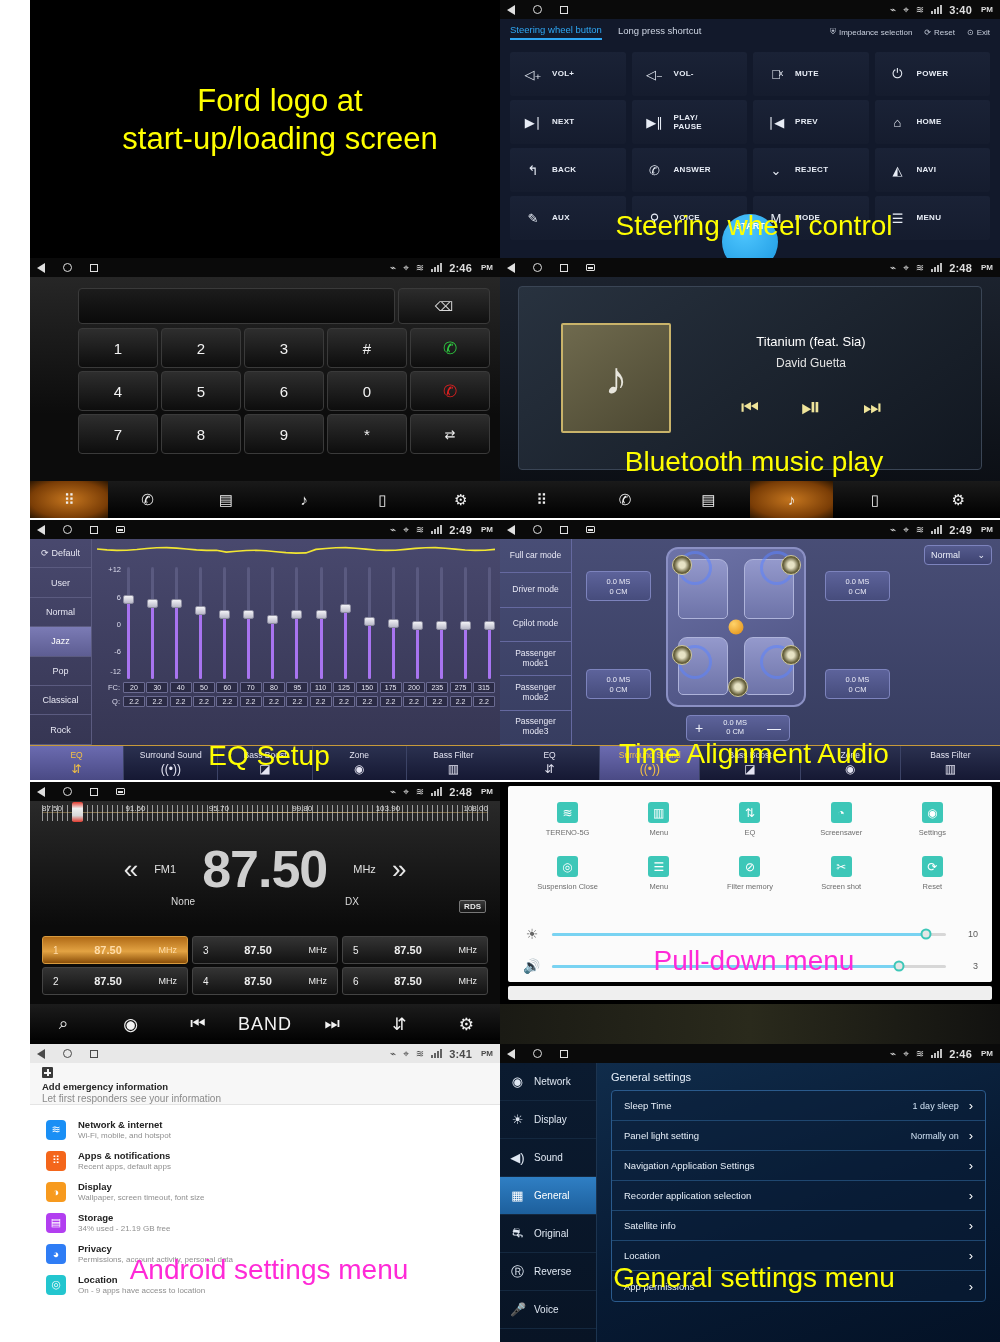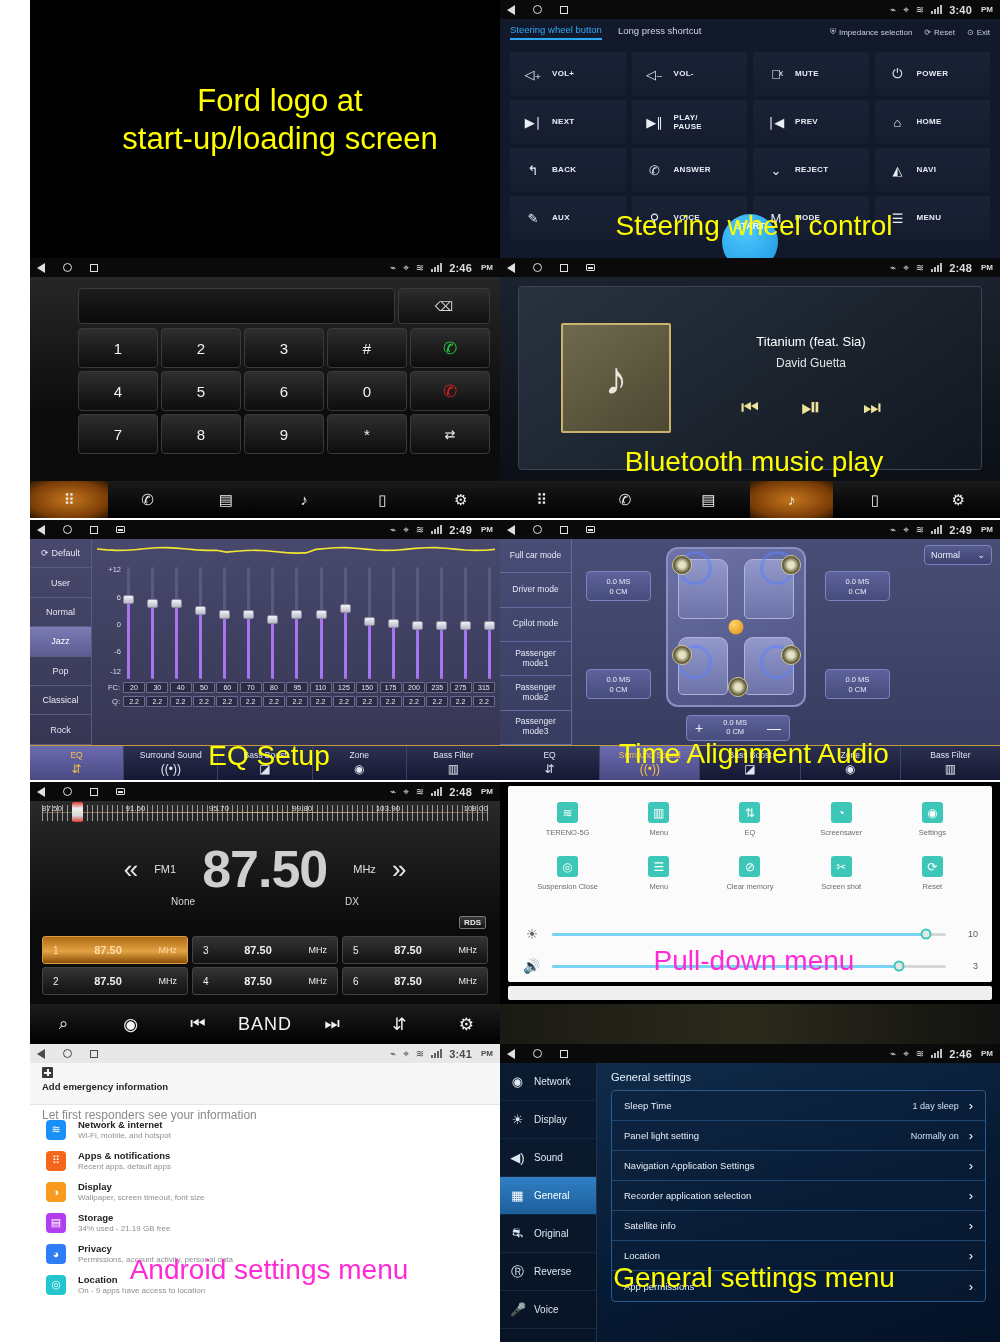--- a/index.html
+++ b/index.html
@@ -234,21 +234,21 @@
     border-radius:2px; }
   #p7 .scalelabels { position:absolute; left:12px; right:12px; top:22px;
     display:flex; justify-content:space-between; color:#d8d8d8; font-size:8px; }
   #p7 .freqmain { position:absolute; left:0; top:52px; width:100%; height:70px;
     display:flex; align-items:center; justify-content:center; }
   #p7 .arrow { color:#e8e8e8; font-size:26px; }
   #p7 .bigfreq { font-size:52px; color:#cfcfcf; font-weight:bold; letter-spacing:-1px; margin:0 10px; }
   #p7 .bandlab { color:#e0e0e0; font-size:11px; margin:0 16px; }
   #p7 .sublabels { position:absolute; left:0; top:114px; width:100%;
     display:flex; justify-content:center; gap:150px; color:#dcdcdc; font-size:10px; }
-  #p7 .rds { position:absolute; right:14px; top:134px; font-size:8px; color:#e8e8e8;
+  #p7 .rds { position:absolute; right:14px; top:118px; font-size:8px; color:#e8e8e8;
     border:1px solid #777; border-radius:2px; padding:1px 4px; font-weight:bold;
     background:linear-gradient(180deg,#3a3a3a,#161616); }
   #p7 .presets { position:absolute; left:12px; right:12px; top:154px;
     display:grid; grid-template-columns:repeat(3,1fr); grid-template-rows:repeat(2,28px); gap:3px 4px; }
   #p7 .pst { border-radius:3px; border:1px solid #444;
     background:linear-gradient(180deg,#343434,#121212);
     display:flex; align-items:center; color:#efefef; font-size:11px; padding:0 10px; }
   #p7 .pst.on { background:linear-gradient(180deg,#b06a16,#e3a343 55%,#8a4e08);
                 color:#ffdca8; border-color:#d79a3e; }
   #p7 .pst .pn { width:20px; font-size:10px; }
@@ -288,21 +288,21 @@
 
   
   #p9 { left:30px; top:1044px; width:470px; height:298px; background:#fff; }
   #p9 .emerg { position:absolute; left:0; top:19px; width:100%; height:42px;
                background:#f7f7f7; border-bottom:1px solid #e4e4e4; padding:4px 12px; }
   #p9 .eic { width:11px; height:11px; background:#3a3a3a; border-radius:1px; margin-bottom:3px;
              position:relative; }
   #p9 .eic::before{content:"";position:absolute;left:4.5px;top:2px;width:2px;height:7px;background:#f7f7f7;}
   #p9 .eic::after{content:"";position:absolute;left:2px;top:4.5px;width:7px;height:2px;background:#f7f7f7;}
   #p9 .etitle { font-size:9.5px; font-weight:bold; color:#262626; }
-  #p9 .esub { font-size:12px; color:#8a8a8a; margin-top:16px; }
+  #p9 .esub { font-size:10px; color:#8a8a8a; margin-top:1px; }
   #p9 .list { position:absolute; left:0; top:70px; width:100%; }
   #p9 .row { display:flex; align-items:center; gap:12px; padding:5px 12px 5px 16px; height:31px; }
   #p9 .rico { width:20px; height:20px; border-radius:4px; flex:0 0 20px;
               display:flex; align-items:center; justify-content:center; color:#fff; font-size:11px; }
   #p9 .rtitle { font-size:9.5px; font-weight:bold; color:#222; }
   #p9 .rsub { font-size:8px; color:#8f8f8f; margin-top:1px; }
 
   
   #p10 { left:500px; top:1044px; width:500px; height:298px;
          background:linear-gradient(160deg,#123050,#071a33 60%,#041226); }
@@ -1019,21 +1019,21 @@
           <div class="q">
             <span class="qic" style="background:#3dc7b8">◎</span>
             <span class="qlb">Suspension Close</span>
           </div>
           <div class="q">
             <span class="qic" style="background:#3dc7b8">☰</span>
             <span class="qlb">Menu</span>
           </div>
           <div class="q">
             <span class="qic" style="background:#3dc7b8">⊘</span>
-            <span class="qlb">Clear memory</span>
+            <span class="qlb">Filter memory</span>
           </div>
           <div class="q">
             <span class="qic" style="background:#3dc7b8">✂</span>
             <span class="qlb">Screen shot</span>
           </div>
           <div class="q">
             <span class="qic" style="background:#3dc7b8">⟳</span>
             <span class="qlb">Reset</span>
           </div>
         </div>

